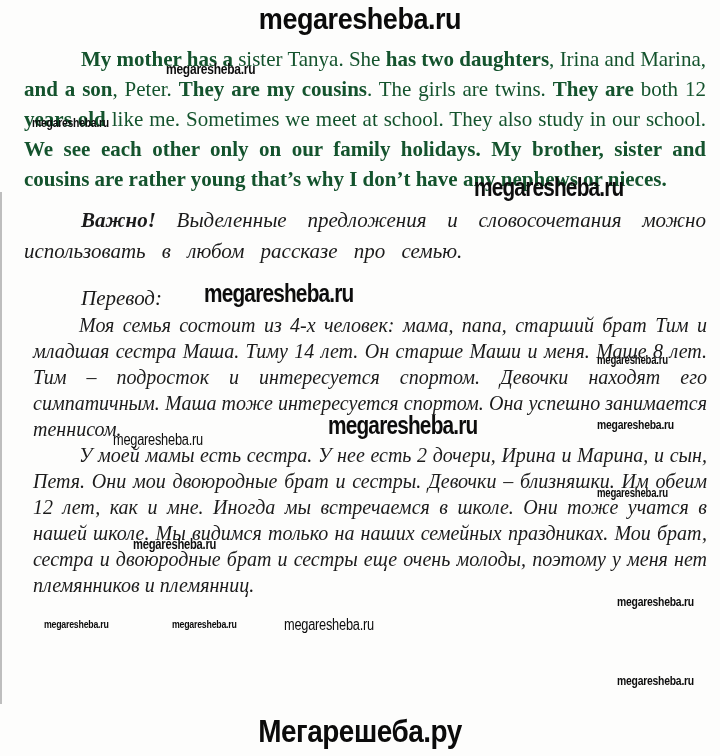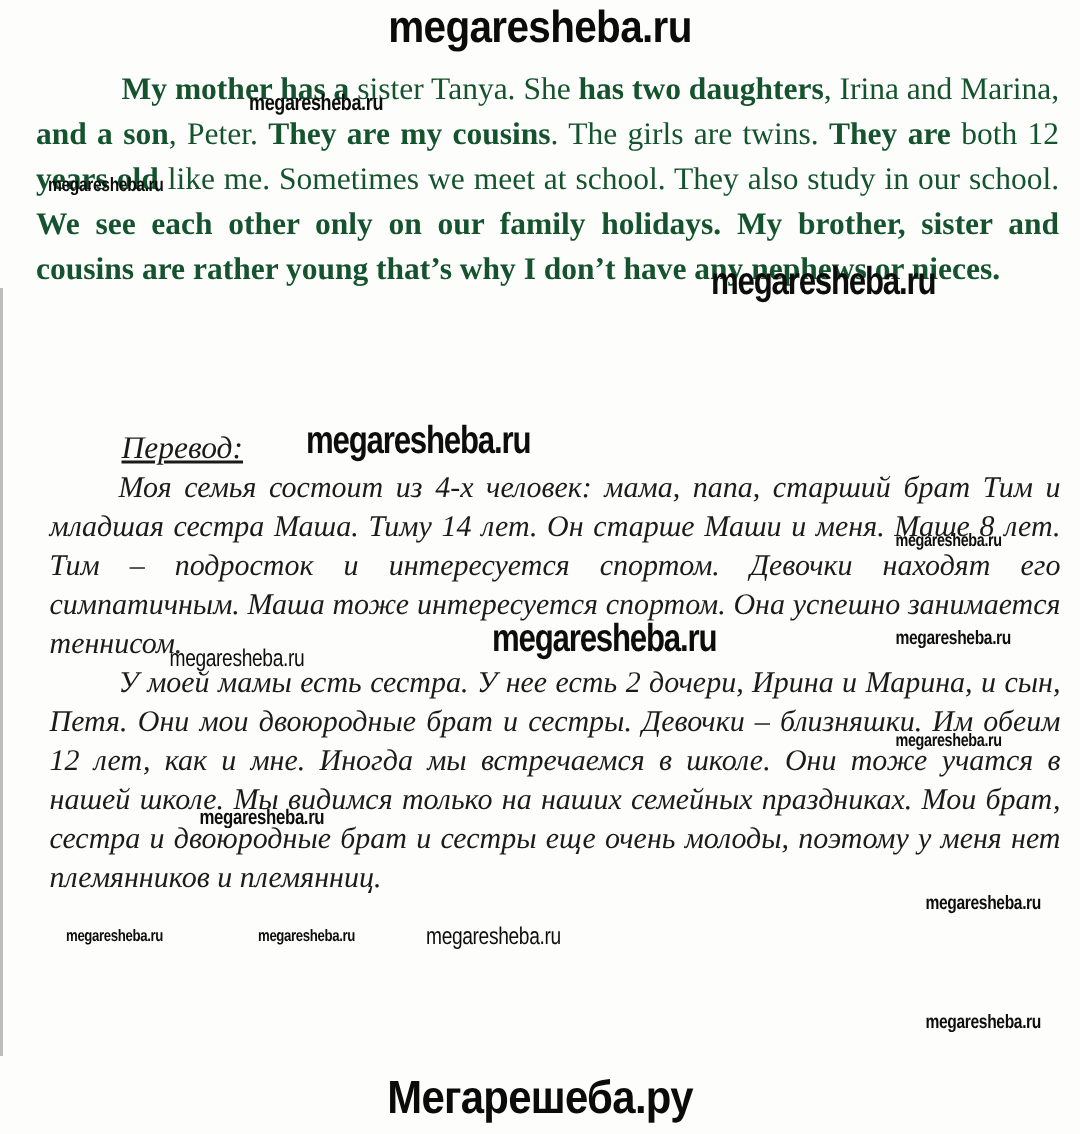--- a/index.html
+++ b/index.html
@@ -15,21 +15,21 @@
   }
   .en .b,.note .b{font-weight:700;}
   .note{
     position:absolute;top:205px;left:24px;width:682px;margin:0;
     font-family:"Liberation Serif",serif;font-style:italic;
     font-size:21px;line-height:31px;text-align:justify;text-indent:57px;
     word-spacing:11px;color:#1a1a1a;
   }
   .translabel{
     position:absolute;top:286px;left:81px;margin:0;
-    font-family:"Liberation Serif",serif;font-style:italic;font-size:21px;color:#1a1a1a;text-decoration:underline;
+    font-family:"Liberation Serif",serif;font-style:italic;font-size:21px;color:#1a1a1a;
   }
   .ruwrap{position:absolute;top:312px;left:33px;width:674px;}
   .ruwrap p{
     margin:0;font-family:"Liberation Serif",serif;font-style:italic;
     font-size:20px;line-height:26px;text-align:justify;text-indent:46px;color:#1b1b1b;
   }
   
   .wm{
     position:absolute;font-family:"Liberation Sans",sans-serif;
     color:#0d0d0d;white-space:nowrap;letter-spacing:-0.3px;
@@ -64,20 +64,21 @@
 </style>
 </head>
 <body>
 
 <div class="page">
 
   <div class="hdr">megaresheba.ru</div>
 
   <p class="en"><span class="b">My mother has a </span><span>sister Tanya. She </span><span class="b">has two daughters</span><span>, Irina and Marina, </span><span class="b">and a son</span><span>, Peter. </span><span class="b">They are my cousins</span><span>. The girls are twins. </span><span class="b">They are</span><span> both 12 </span><span class="b">years old</span><span> like me. Sometimes we meet at school. They also study in our school. </span><span class="b">We see each other only on our family holidays. My brother, sister and cousins are rather young that’s why I don’t have any nephews or nieces.</span></p>
 
+  <p class="note"><span class="b">Важно!</span><span> Выделенные предложения и словосочетания можно использовать в любом рассказе про семью.</span></p>
 
   <p class="translabel">Перевод:</p>
 
   <div class="ruwrap">
       <p>Моя семья состоит из 4-х человек: мама, папа, старший брат Тим и младшая сестра Маша. Тиму 14 лет. Он старше Маши и меня. Маше 8 лет. Тим – подросток и интересуется спортом. Девочки находят его симпатичным. Маша тоже интересуется спортом. Она успешно занимается теннисом.</p>
       <p>У моей мамы есть сестра. У нее есть 2 дочери, Ирина и Марина, и сын, Петя. Они мои двоюродные брат и сестры. Девочки – близняшки. Им обеим 12 лет, как и мне. Иногда мы встречаемся в школе. Они тоже учатся в нашей школе. Мы видимся только на наших семейных праздниках. Мои брат, сестра и двоюродные брат и сестры еще очень молоды, поэтому у меня нет племянников и племянниц.</p>
     </div>
 
   <div class="ftr">Мегарешеба.ру</div>
 

